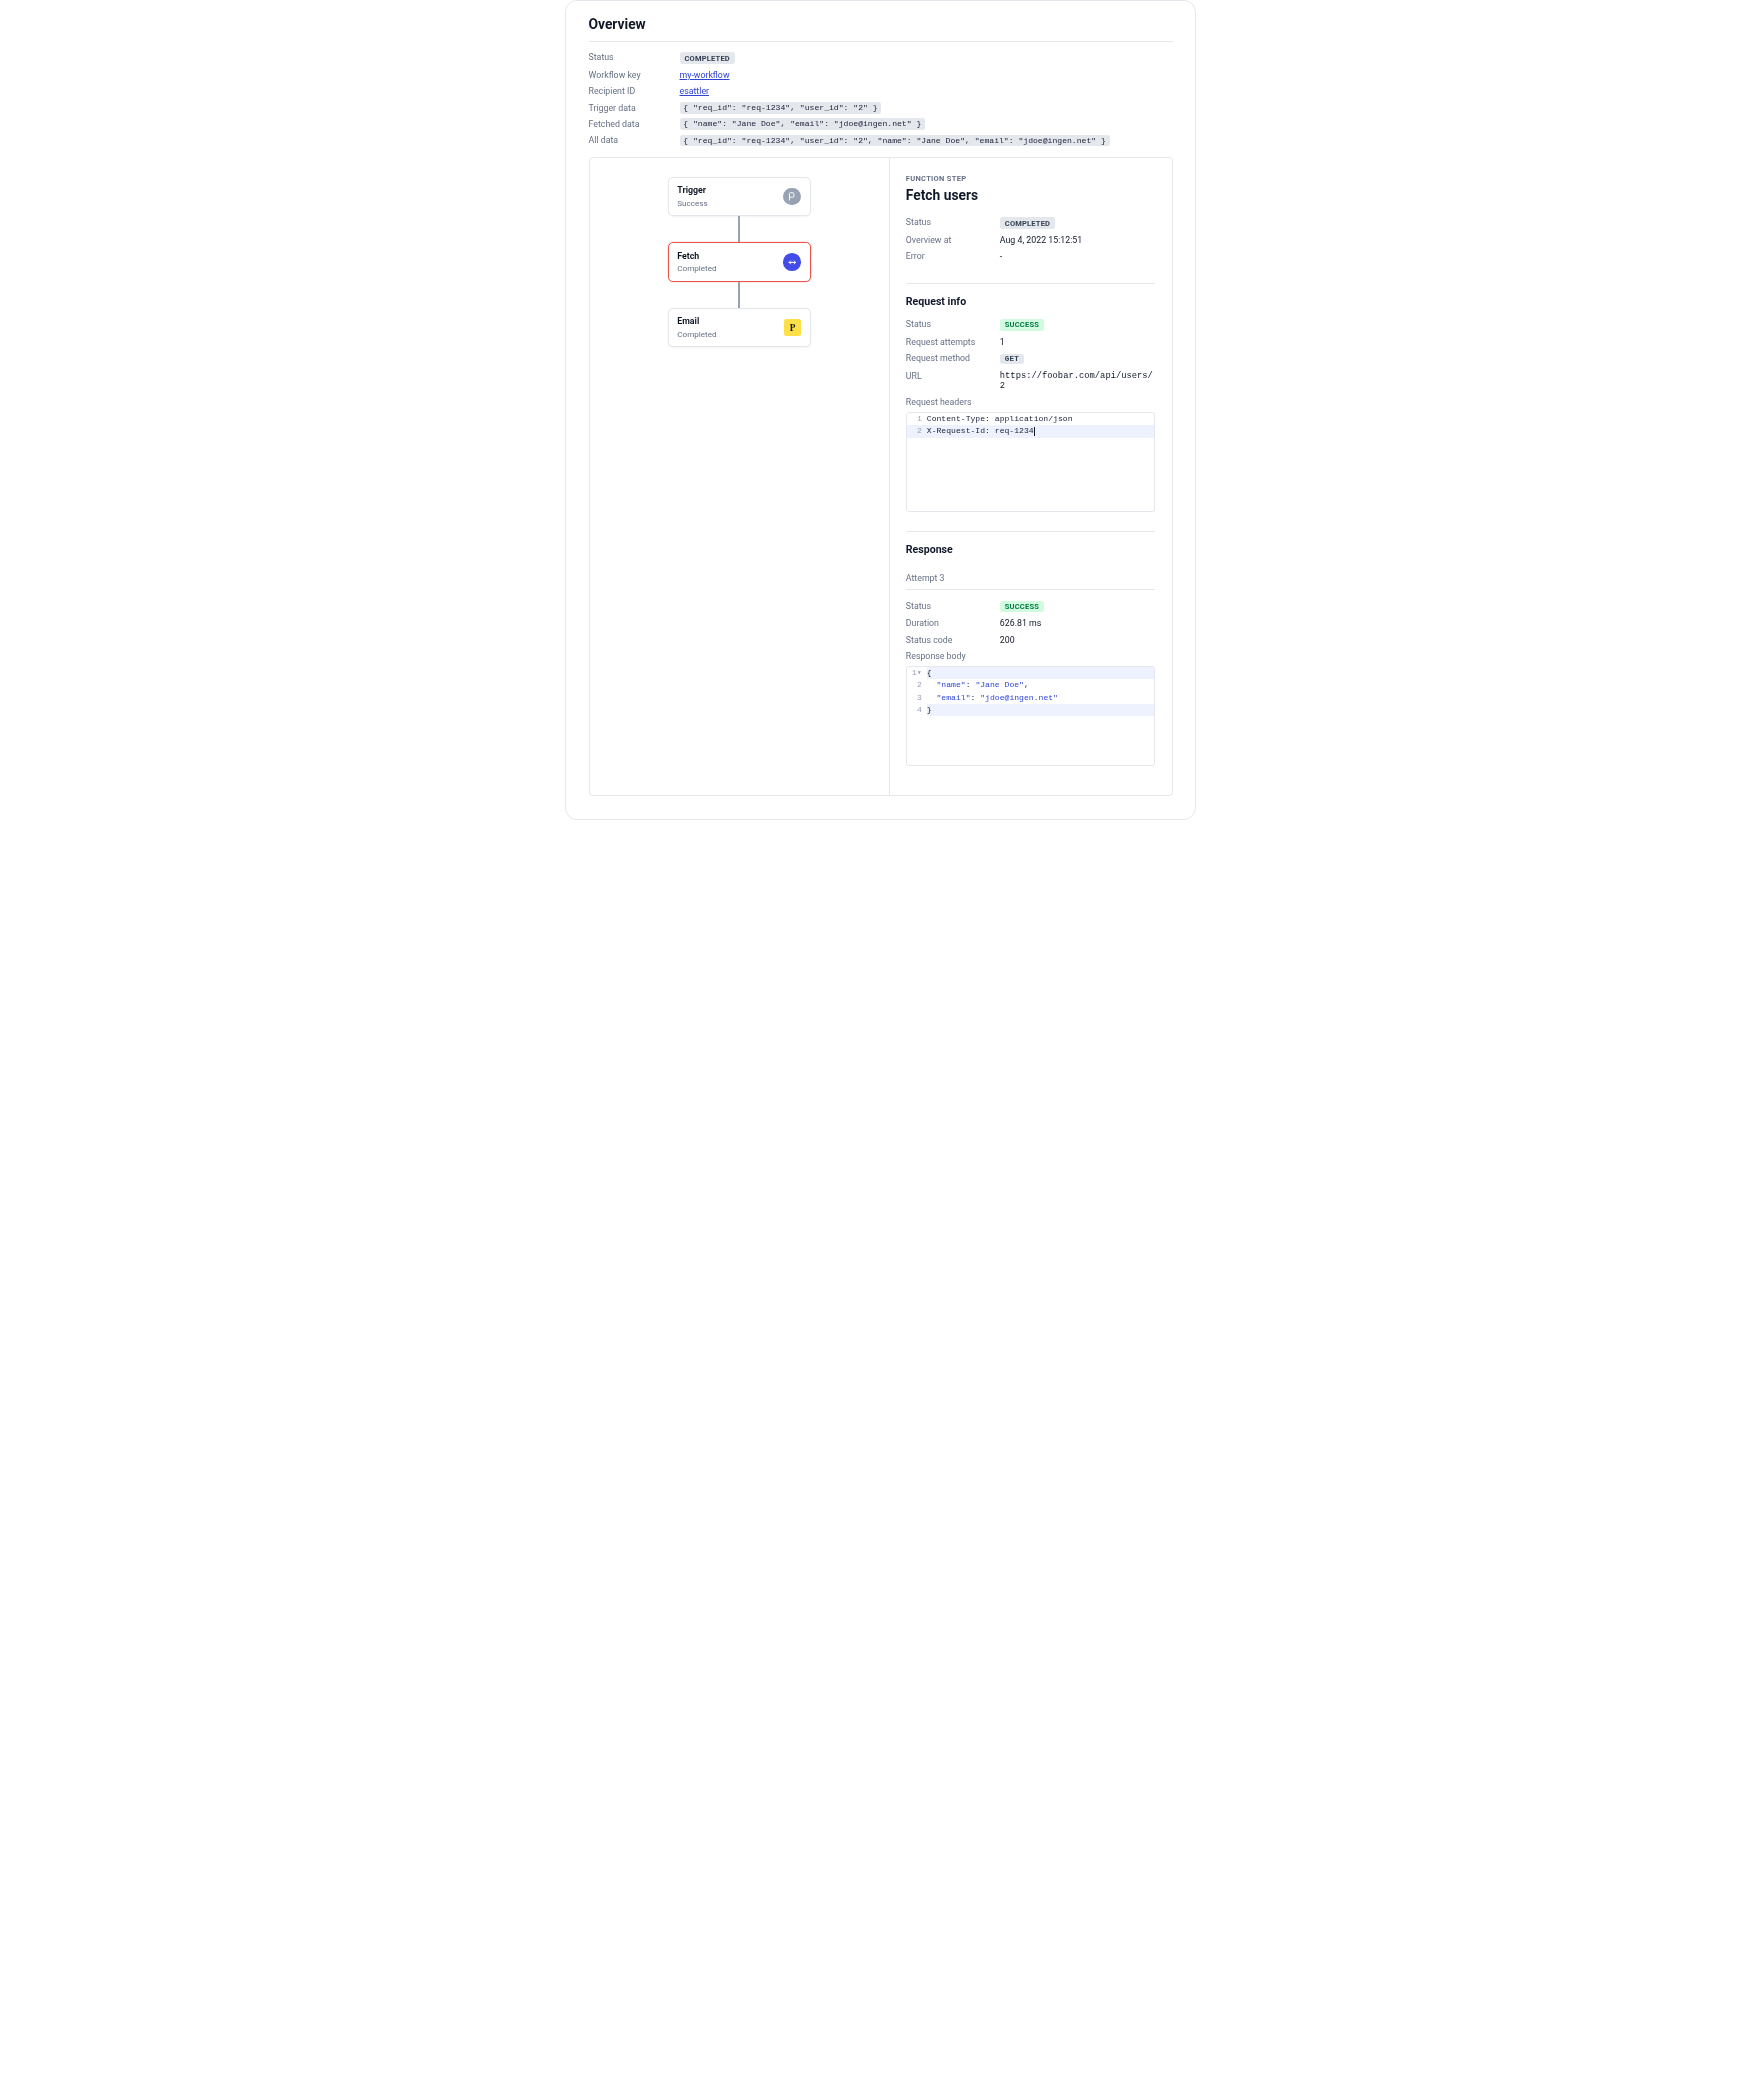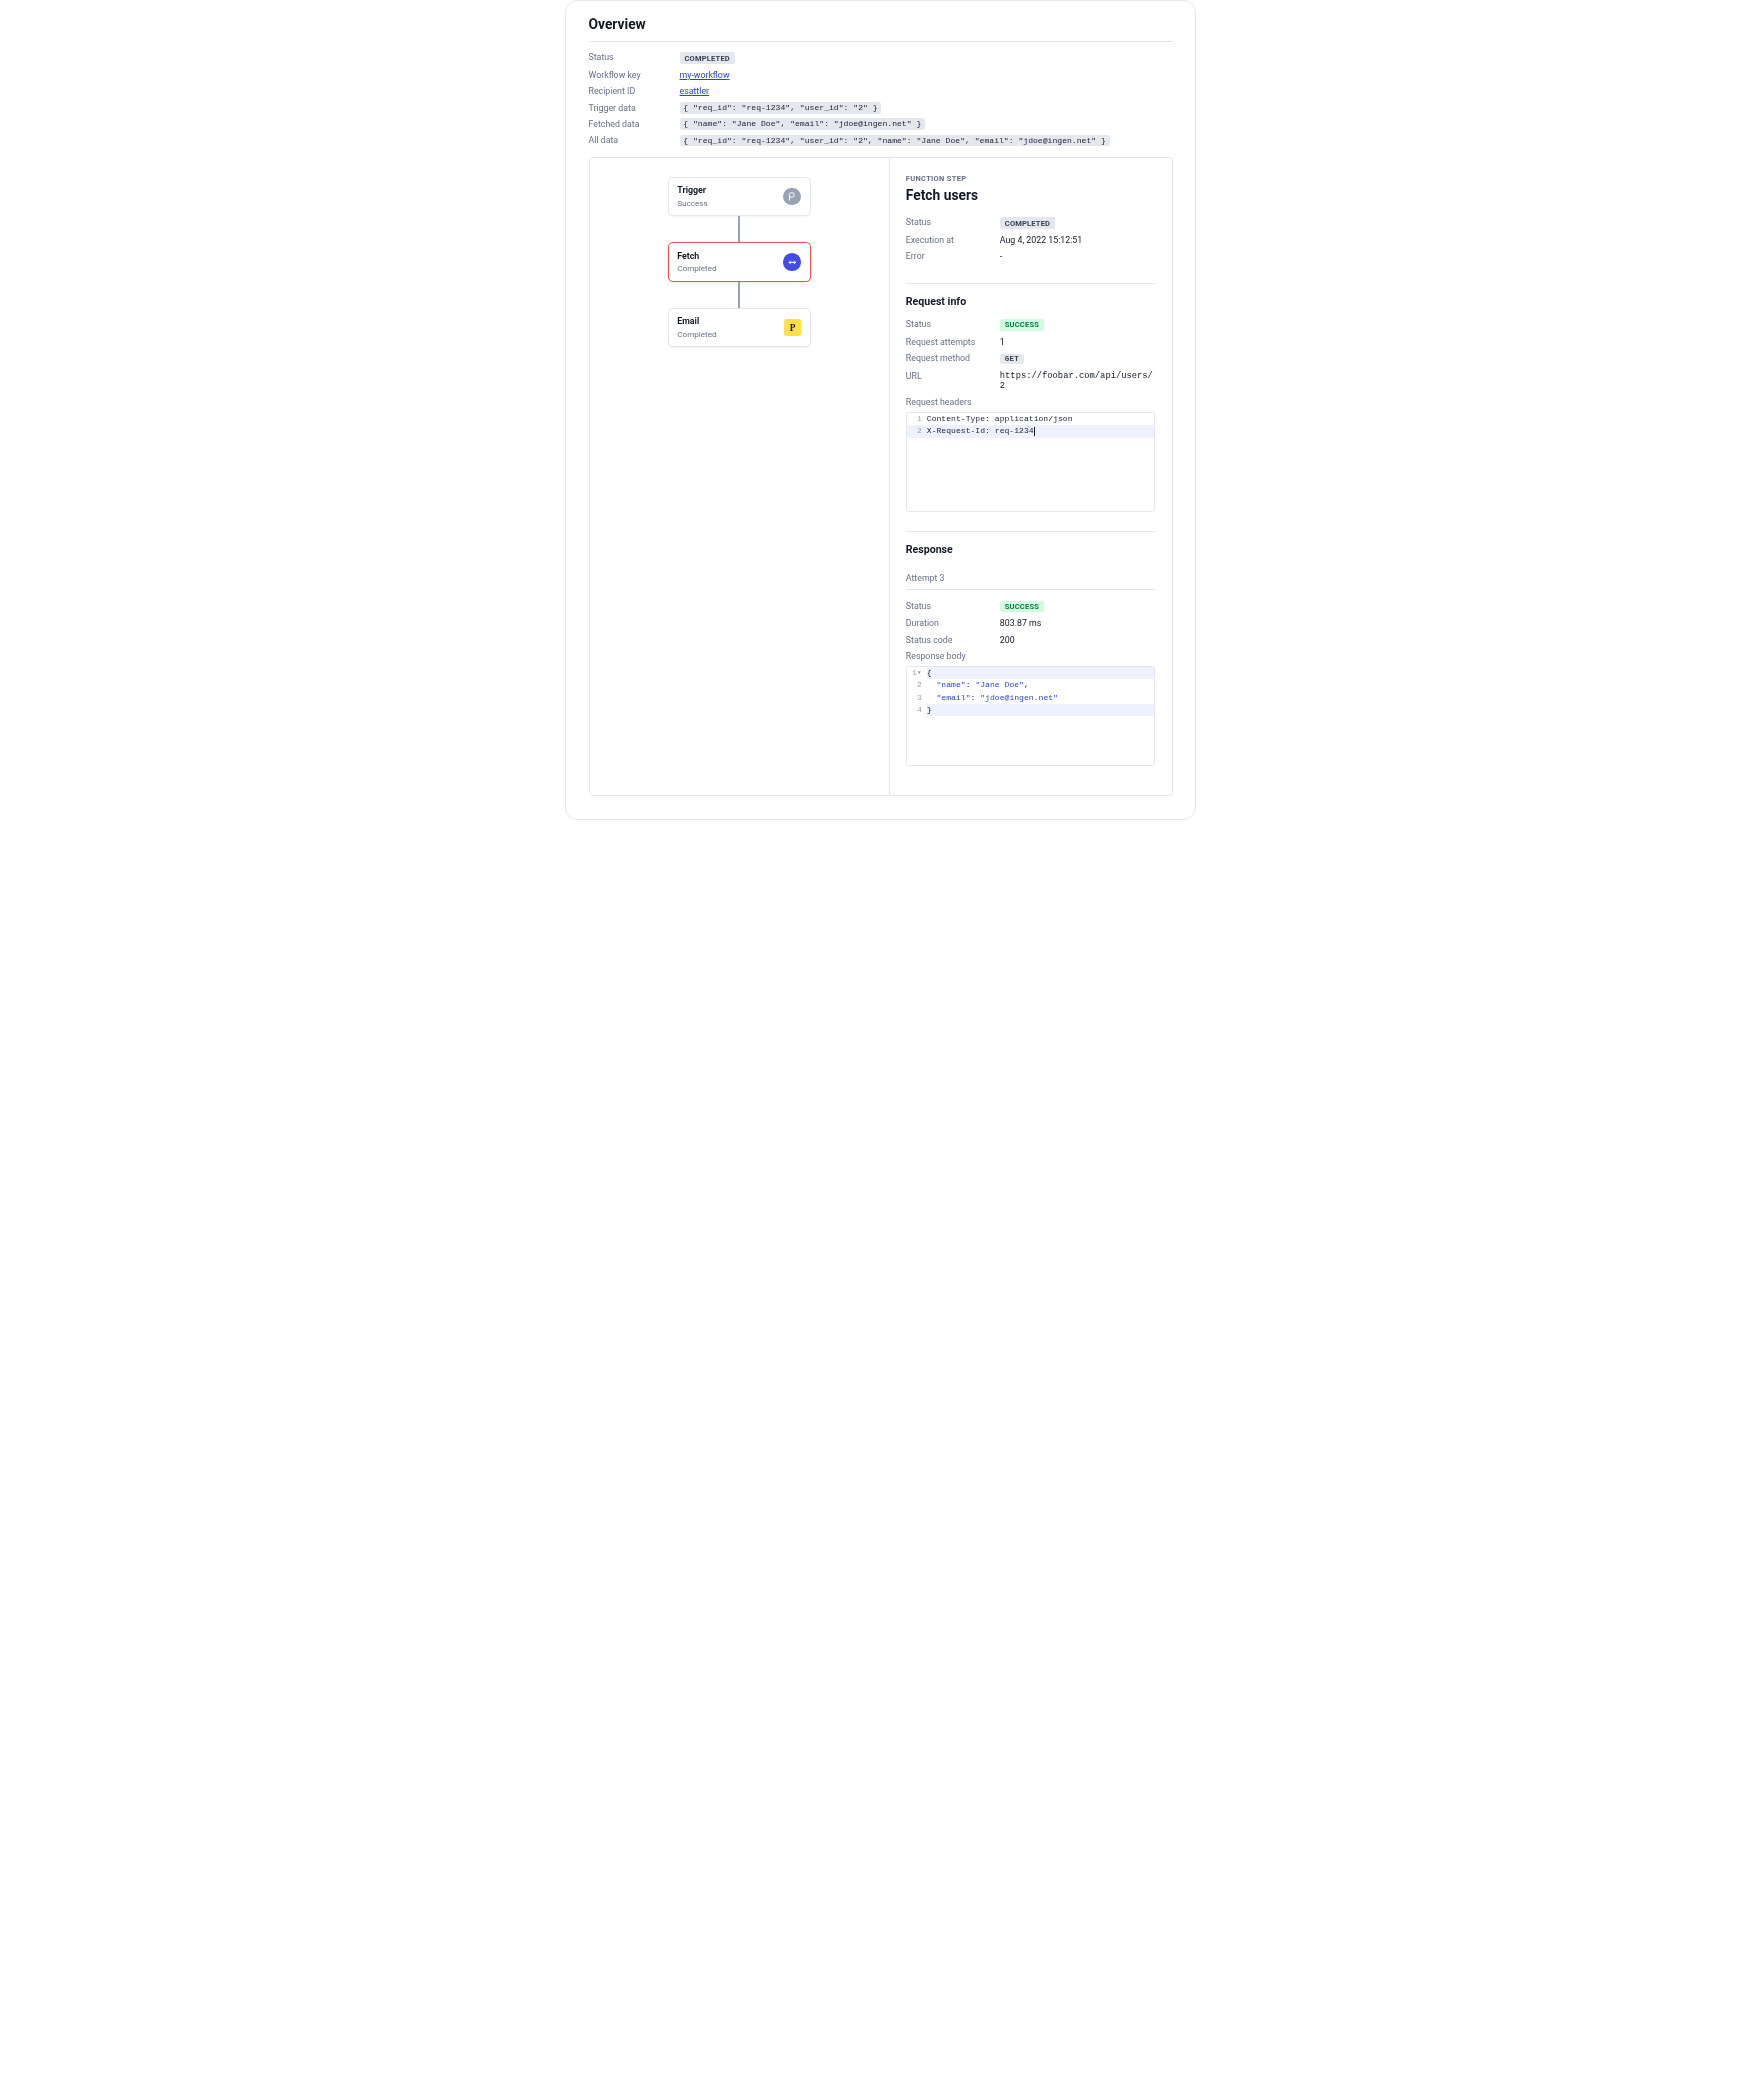--- a/index.html
+++ b/index.html
@@ -205,21 +205,21 @@
     <div class="detail">
       <div class="eyebrow">FUNCTION STEP</div>
       <h1>Fetch users</h1>
 
       <div class="detail-section">
         <div class="kv-row">
           <div class="kv-label">Status</div>
           <div class="kv-value"><span class="badge badge-gray">COMPLETED</span></div>
         </div>
         <div class="kv-row">
-          <div class="kv-label">Execution at</div>
+          <div class="kv-label">Overview at</div>
           <div class="kv-value">Aug 4, 2022 15:12:51</div>
         </div>
         <div class="kv-row">
           <div class="kv-label">Error</div>
           <div class="kv-value">-</div>
         </div>
       </div>
 
       <hr class="hr">
 
@@ -260,21 +260,21 @@
 
       <div class="detail-section">
         <h3>Response</h3>
         <div style="color:#667085; padding:8.8px 0 6.3px 0; border-bottom:0.6px solid #e4e7ec; margin-bottom:7.5px;">Attempt 3</div>
         <div class="kv-row">
           <div class="kv-label">Status</div>
           <div class="kv-value"><span class="badge badge-green">SUCCESS</span></div>
         </div>
         <div class="kv-row">
           <div class="kv-label">Duration</div>
-          <div class="kv-value">803.87 ms</div>
+          <div class="kv-value">626.81 ms</div>
         </div>
         <div class="kv-row">
           <div class="kv-label">Status code</div>
           <div class="kv-value">200</div>
         </div>
         <div class="kv-row">
           <div class="kv-label">Response body</div>
         </div>
         <div class="editor" style="margin-top:2.5px;">
           <div class="line">

